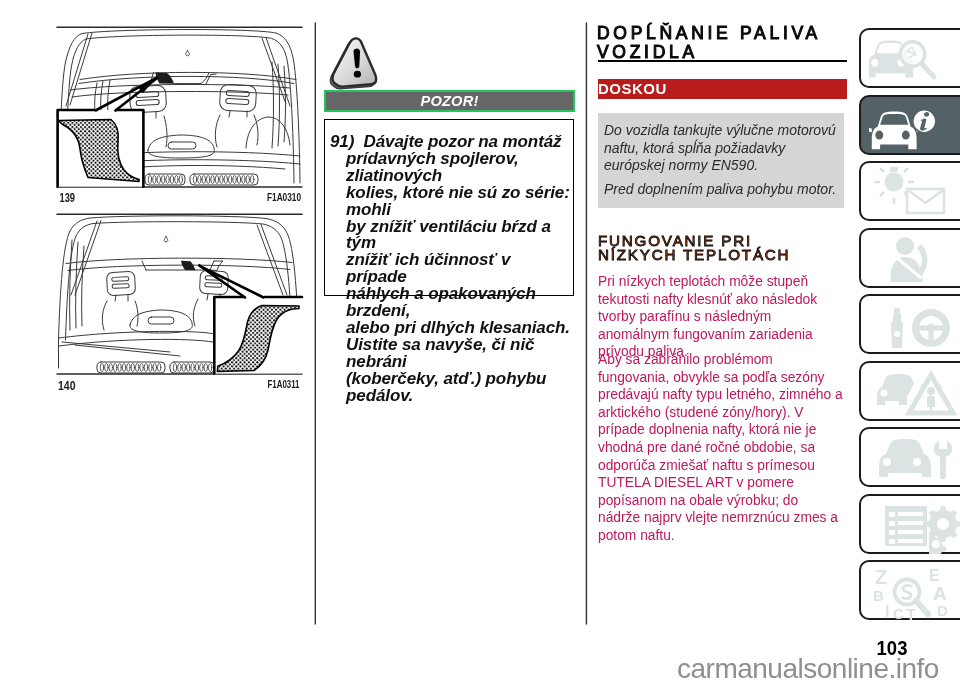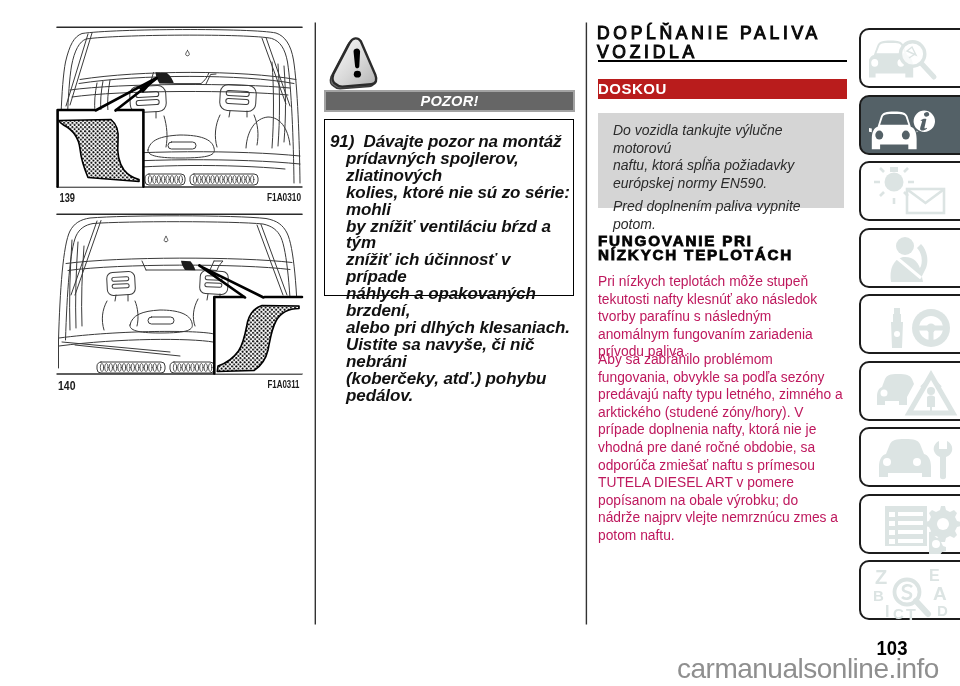--- a/index.html
+++ b/index.html
@@ -1,36 +1,36 @@
 <!DOCTYPE html>
 <html><head>
 <meta charset="utf-8">
 <style>
   html,body{margin:0;padding:0;}
   body{width:960px;height:686px;position:relative;overflow:hidden;background:#fff;
        font-family:"Liberation Sans", sans-serif;}
   .abs{position:absolute;}
   
-  #pozorbar{left:324px;top:90px;width:247px;height:18px;background:#666;border:2px solid #a3a3a3;
+  #pozorbar{left:324px;top:90px;width:247px;height:18px;background:#666;border:2px solid #22c55e;
     color:#fff;font-weight:bold;font-style:italic;font-size:14.6px;line-height:18px;text-align:center;letter-spacing:0.2px;}
   #box91{left:324px;top:119px;width:248px;height:175px;border:1.5px solid #000;}
   #box91 .txt{position:absolute;left:5px;top:14px;width:244px;font-weight:bold;font-style:italic;
     font-size:17px;line-height:16.9px;color:#111;letter-spacing:-0.1px;}
   #box91 .txt p{margin:0;padding-left:16px;text-indent:-16px;}
   #h1{left:597px;top:23.5px;width:262px;font-weight:normal;font-size:17.5px;line-height:19.7px;
       letter-spacing:3.7px;color:#0a0a0a;-webkit-text-stroke:1.05px #0a0a0a;}
   #hrule{left:598px;top:59.5px;width:249px;height:2px;background:#000;}
   #doskou{left:598px;top:79px;width:249px;height:20px;background:#b91c1c;color:#fff;
       font-weight:bold;font-size:15px;line-height:20px;text-align:left;letter-spacing:0.5px;}
   #graybox{left:598px;top:113px;width:246px;height:95px;background:#d5d5d5;}
-  #graybox p{margin:0;padding:0 0 0 15px;font-style:italic;font-size:14px;line-height:17.6px;color:#2b2b2b;}
+  #graybox p{margin:0;padding:0 0 0 6px;font-style:italic;font-size:14px;line-height:17.6px;color:#2b2b2b;}
   #graybox p.p1{padding-top:9px;}
   #graybox p.p2{padding-top:6px;}
-  #h2{left:598px;top:234px;width:261px;font-weight:bold;font-size:15.2px;line-height:13.7px;
-      letter-spacing:1.8px;color:#000000;-webkit-text-stroke:0.85px #0a0a0a;}
+  #h2{left:598px;top:234px;width:261px;font-weight:normal;font-size:15.2px;line-height:13.7px;
+      letter-spacing:1.8px;color:#c2410c;-webkit-text-stroke:0.85px #0a0a0a;}
   .body{left:598px;width:252px;font-size:13.8px;line-height:17.6px;color:#be185d;letter-spacing:0px;}
   #p1{top:273px;}
   #p2{top:351px;}
   
   .tab{left:859px;width:110px;height:56px;border:2px solid #1c1c1c;border-radius:10px;background:#fff;}
   .tab.active{background:#546167;}
   .tab svg{position:absolute;left:8px;top:2px;}
   #pagenum{left:874px;top:636px;width:36px;text-align:center;font-weight:bold;font-size:21px;color:#000;
      transform:scaleX(0.88);transform-origin:center;}
   #wm{left:677px;top:653px;font-size:28px;letter-spacing:-0.5px;color:#8f8f8f;text-align:center;}
@@ -263,21 +263,21 @@
     <div class="txt">
   <p>91)&nbsp; Dávajte pozor na montáž<br>prídavných spojlerov, zliatinových<br>kolies, ktoré nie sú zo série: mohli<br>by znížiť ventiláciu bŕzd a tým<br>znížiť ich účinnosť v prípade<br>náhlych a opakovaných brzdení,<br>alebo pri dlhých klesaniach.<br>Uistite sa navyše, či nič nebráni<br>(koberčeky, atď.) pohybu pedálov.</p>
 </div>
   </div>
 
 <div id="h1" class="abs">DOPĹŇANIE PALIVA VOZIDLA</div>
 <div id="hrule" class="abs"></div>
 <div id="doskou" class="abs">DOSKOU</div>
 <div id="graybox" class="abs">
   <p class="p1">Do vozidla tankujte výlučne motorovú<br>naftu, ktorá spĺňa požiadavky<br>európskej normy EN590.</p>
-  <p class="p2">Pred doplnením paliva vypnite potom.</p>
+  <p class="p2">Pred doplnením paliva pohybu motor.</p>
 </div>
 <div id="h2" class="abs">FUNGOVANIE PRI<br>NÍZKYCH TEPLOTÁCH</div>
 <div id="p1" class="abs body">Pri nízkych teplotách môže stupeň<br>tekutosti nafty klesnúť ako následok<br>tvorby parafínu s následným<br>anomálnym fungovaním zariadenia<br>prívodu paliva.</div>
 <div id="p2" class="abs body">Aby sa zabránilo problémom<br>fungovania, obvykle sa podľa sezóny<br>predávajú nafty typu letného, zimného a<br>arktického (studené zóny/hory). V<br>prípade doplnenia nafty, ktorá nie je<br>vhodná pre dané ročné obdobie, sa<br>odporúča zmiešať naftu s prímesou<br>TUTELA DIESEL ART v pomere<br>popísanom na obale výrobku; do<br>nádrže najprv vlejte nemrznúcu zmes a<br>potom naftu.</div>
 
 <div class="tab abs" style="top:28px">
  <svg width="96" height="56" viewBox="0 0 96 56" fill="#dce4e3">
   <g transform="translate(-11.8,0.8) scale(0.875,0.97)">
   <path fill-rule="evenodd" d="M12,46 L12,36 C12,28 15,24 19,23 L23,13 C25,9 29,8 38,8 C47,8 51,9 53,13 L57,23 C61,24 64,28 64,36 L64,46 L55,46 L55,42 L21,42 L21,46 Z
             M25,14 C26,11 29,10.5 38,10.5 C47,10.5 50,11 51,14 L54,21 L22,21 Z"></path>

